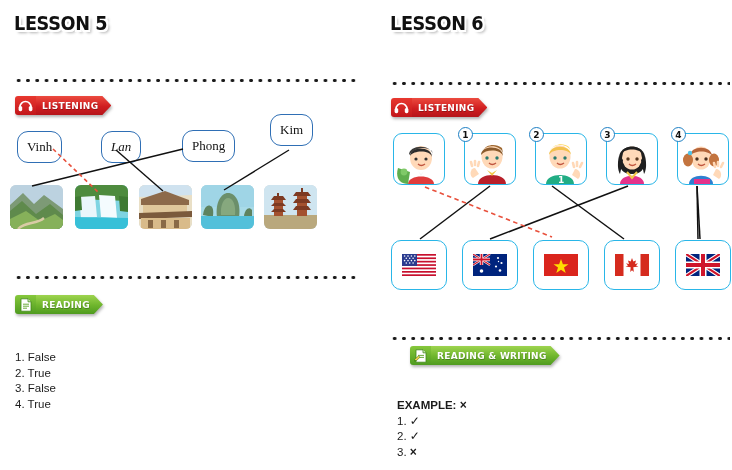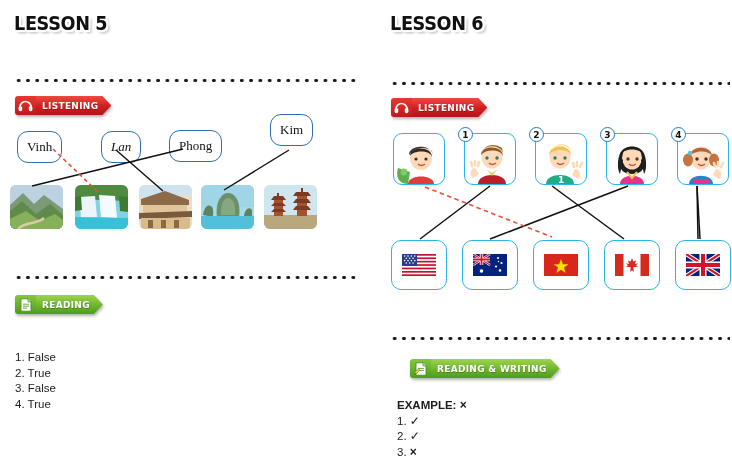--- a/index.html
+++ b/index.html
@@ -168,21 +168,21 @@
           <path d="M2 8 A5.5 5.5 0 0 1 13 8" fill="none" stroke="#fff" stroke-width="1.6"></path>
           <rect x="0.6" y="7" width="3.6" height="5.2" rx="1.6" fill="#fff"></rect>
           <rect x="10.8" y="7" width="3.6" height="5.2" rx="1.6" fill="#fff"></rect>
         </svg>
       </div>
       <div class="badge-label">LISTENING</div>
     </div>
 
     <div class="name-pill" style="left:17px;  top:131px;">Vinh</div>
     <div class="name-pill" style="left:101px; top:131px;font-style:italic;">Lan</div>
-    <div class="name-pill" style="left:169px; top:130px;">Phong</div>
+    <div class="name-pill" style="left:182px; top:130px;">Phong</div>
     <div class="name-pill" style="left:270px; top:114px;">Kim</div>
 
     <div class="photo" style="left:10px; top:185px;">
       <svg viewBox="0 0 53 44" preserveAspectRatio="none">
         <rect width="53" height="44" fill="#bcd2e0"></rect>
         <path d="M0 20 L13 8 L24 19 L34 10 L53 24 L53 44 L0 44Z" fill="#7d9a76"></path>
         <path d="M0 26 L12 16 L26 29 L40 19 L53 30 L53 44 L0 44Z" fill="#5f8a4c"></path>
         <path d="M0 34 L16 26 L30 36 L45 29 L53 35 L53 44 L0 44Z" fill="#86b15a"></path>
         <path d="M8 44 C16 36 26 40 34 33" stroke="#d9cba6" stroke-width="2.4" fill="none"></path>
       </svg>
@@ -489,21 +489,21 @@
       <line x1="110" y1="186" x2="40" y2="239" stroke="#111111" stroke-width="1.5"></line>
       <line x1="172" y1="186" x2="244" y2="239" stroke="#111111" stroke-width="1.5"></line>
       <line x1="248" y1="186" x2="110" y2="239" stroke="#111111" stroke-width="1.5"></line>
       <line x1="317" y1="186" x2="318" y2="239" stroke="#111111" stroke-width="1.5"></line>
       <line x1="317" y1="186" x2="320" y2="239" stroke="#111111" stroke-width="1.5"></line>
       <line x1="45" y1="187" x2="172" y2="237" stroke="#e8503c" stroke-width="1.6" stroke-dasharray="4.5 3.4"></line>
     </svg>
 
     <div class="divider" style="left:10px; top:336px; width:340px;"></div>
 
-    <div class="banner green" style="left:11px; top:359px;padding-left:19px;">
+    <div class="banner green" style="left:11px; top:346px;padding-left:19px;">
       <div class="badge-ico">
         <svg width="13" height="14" viewBox="0 0 13 14">
           <path d="M2 0.8 H9 L12 3.8 V13.2 H2 Z" fill="#ffffff" stroke="#3f8718" stroke-width="0.8"></path>
           <path d="M9 0.8 V3.8 H12" fill="#d8eec4" stroke="#3f8718" stroke-width="0.8"></path>
           <g stroke="#5aa327" stroke-width="0.9">
             <line x1="4" y1="6.4" x2="10" y2="6.4"></line>
             <line x1="4" y1="8.4" x2="10" y2="8.4"></line>
           </g>
           <path d="M0.5 10.5 L4.5 6.8 L6 8.3 L2 12Z" fill="#f2c94c" stroke="#3f8718" stroke-width="0.6"></path>
           <path d="M0.5 10.5 L2 12 L0 12.5Z" fill="#3f8718"></path>

